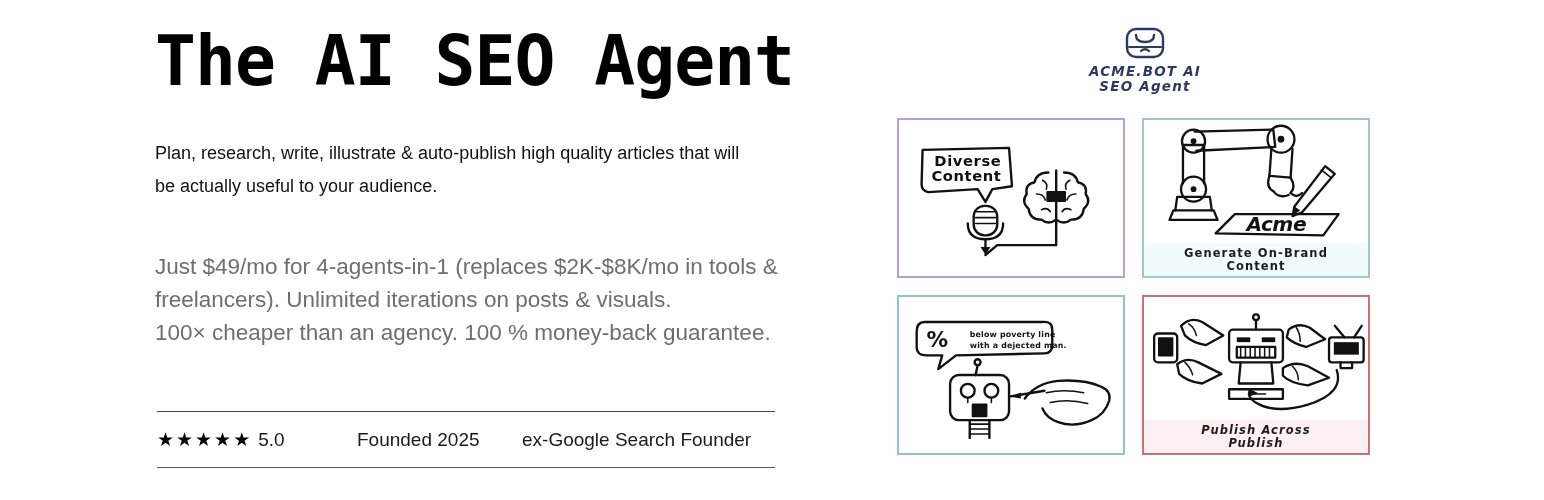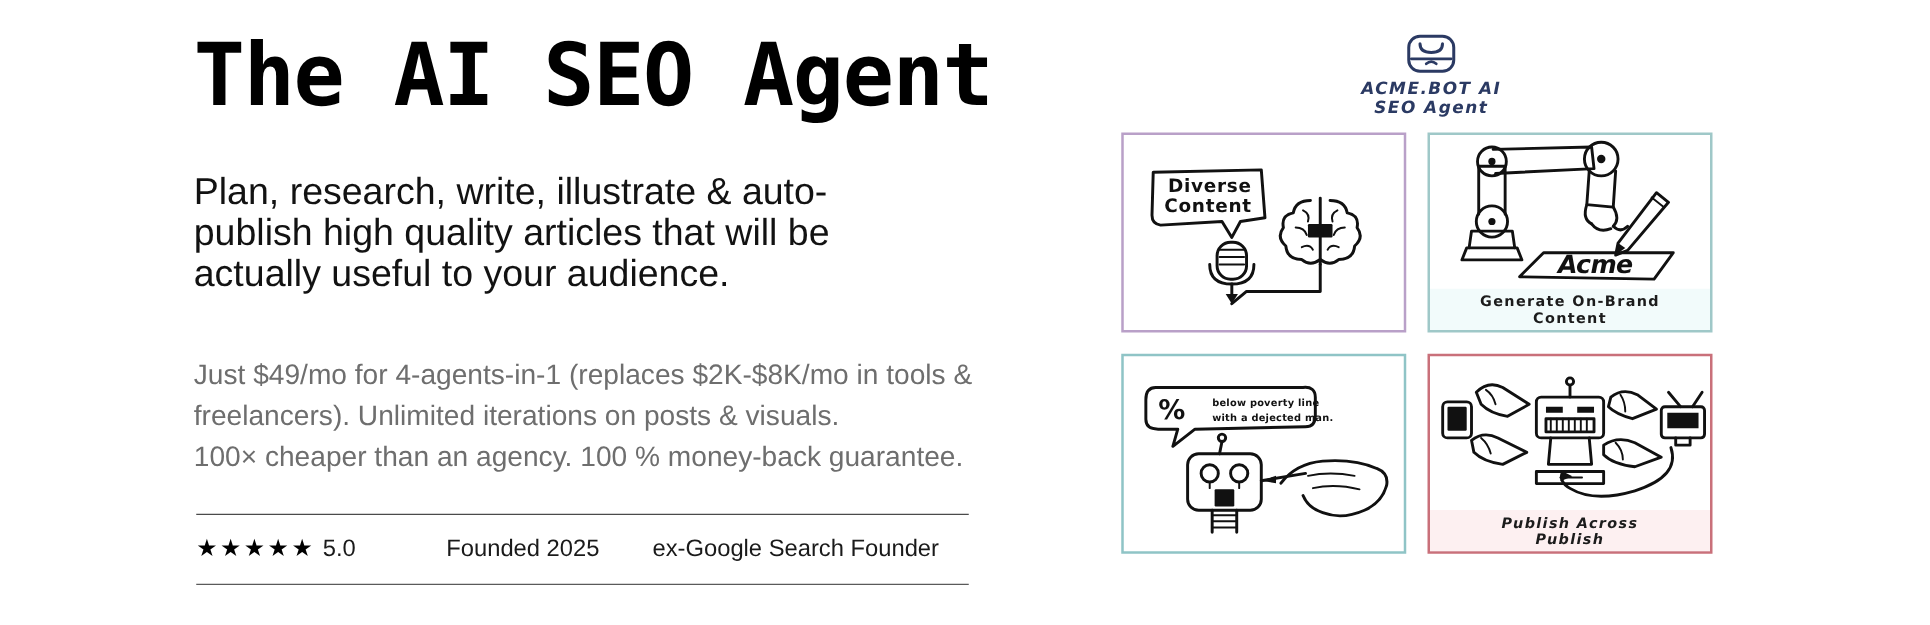--- a/index.html
+++ b/index.html
@@ -33,21 +33,21 @@
     font-smooth:never;
     text-rendering:optimizeSpeed;
     image-rendering:pixelated;
     transform:scaleY(1.02);
     transform-origin:left top;
   }
 
   .subhead{
     margin:0;
     padding-top:43px;
-    font-size:30px;
+    font-size:18px;
     line-height:33px;
     color:#121212;
     font-stretch:condensed;
     max-width:600px;
   }
 
   .detail{
     margin:0;
     padding-top:47px;
     font-size:22.5px;
@@ -114,21 +114,21 @@
     font-size:13.5px;
     font-weight:700;
     font-style:italic;
     letter-spacing:1.2px;
     line-height:15px;
   }
   .brand-text .l2{letter-spacing:1.2px;}
 
   .cards{
     position:absolute;
-    left:17px; top:106px;
+    left:17px; top:118px;
     width:505px;
     display:grid;
     grid-template-columns:228px 228px;
     grid-template-rows:160px 160px;
     column-gap:37px;
     row-gap:21px;
     gap:17px;
   }
 
   .card{

